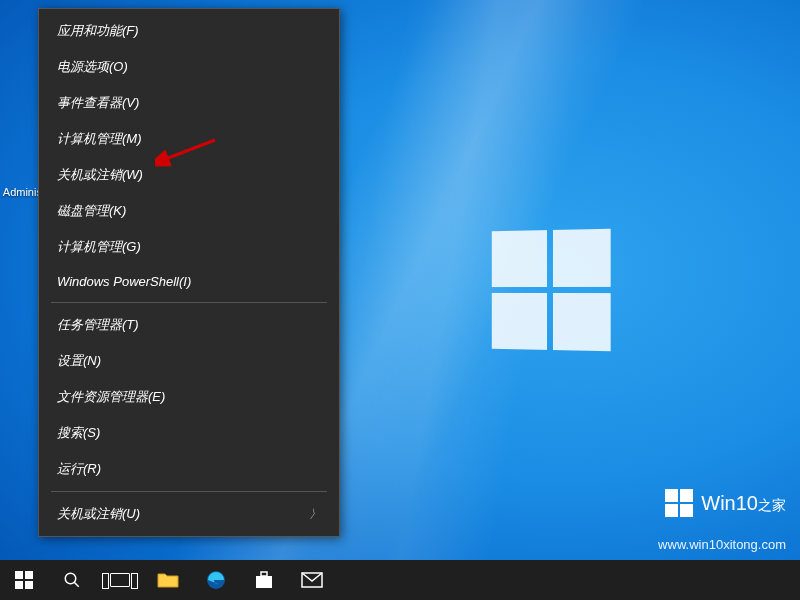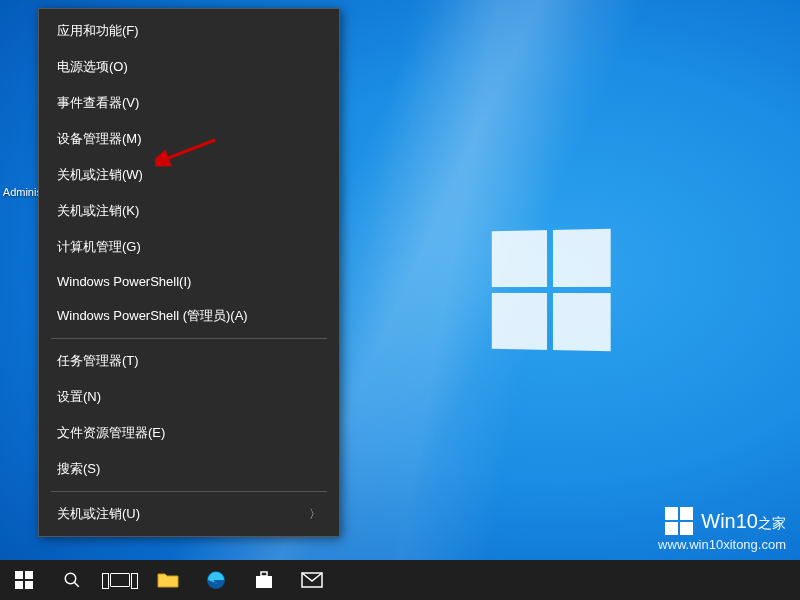--- a/index.html
+++ b/index.html
@@ -36,21 +36,21 @@
   
   .context-menu {
     position: absolute; left: 38px; top: 8px; width: 302px;
     background: #2b2b2b; color: #fff; font-size: 13px;
     box-shadow: 2px 2px 10px rgba(0,0,0,0.5);
     padding: 4px 0;
     border: 1px solid #555;
   }
   .menu-item {
     padding: 9px 18px; cursor: default; position: relative;
-    display: flex; justify-content: space-between; align-items: flex-end;
+    display: flex; justify-content: space-between; align-items: flex-end; font-style: italic;
   }
   .menu-sep { height: 1px; background: #555; margin: 4px 12px; }
   .chevron { font-size: 12px; color: #ccc; }
 
   .annotation-arrow {
     position: absolute; left: 155px; top: 132px; pointer-events: none;
   }
 
   
   .taskbar {
@@ -74,21 +74,21 @@
   .watermark {
     position: absolute; right: 14px; bottom: 48px; text-align: right; color: #fff;
   }
   .watermark .logo-row { display: flex; align-items: center; justify-content: flex-end; gap: 8px; }
   .watermark .mini-logo {
     width: 28px; height: 28px; display: grid; grid-template-columns: 1fr 1fr; grid-template-rows: 1fr 1fr; gap: 2px;
   }
   .watermark .mini-logo div { background: #fff; }
   .watermark .title { font-size: 20px; font-weight: 500; }
   .watermark .zj { font-size: 14px; }
-  .watermark .url { font-size: 13px; opacity: 0.9; margin-top: 2px; }
+  .watermark .url { font-size: 13px; opacity: 0.9; margin-top: 20px; }
 </style>
 </head>
 <body>
 
 <div class="desktop">
   <div class="light-rays"></div>
   <div class="win-logo-center">
     <div></div>
       <div></div>
       <div></div>
@@ -117,49 +117,49 @@
     <div class="menu-item">
         <span>应用和功能(F)</span>
       </div>
     <div class="menu-item">
         <span>电源选项(O)</span>
       </div>
     <div class="menu-item">
         <span>事件查看器(V)</span>
       </div>
     <div class="menu-item">
-        <span>设备管理器(M)</span>
+        <span>计算机管理(M)</span>
       </div>
     <div class="menu-item">
         <span>关机或注销(W)</span>
       </div>
     <div class="menu-item">
-        <span>关机或注销(K)</span>
+        <span>磁盘管理(K)</span>
       </div>
     <div class="menu-item">
         <span>计算机管理(G)</span>
       </div>
     <div class="menu-item">
         <span>Windows PowerShell(I)</span>
       </div>
-    <div class="menu-item">
-        <span>Windows PowerShell (管理员)(A)</span>
-      </div>
     <div class="menu-sep"></div>
     <div class="menu-item">
         <span>任务管理器(T)</span>
       </div>
     <div class="menu-item">
         <span>设置(N)</span>
       </div>
     <div class="menu-item">
         <span>文件资源管理器(E)</span>
       </div>
     <div class="menu-item">
         <span>搜索(S)</span>
+      </div>
+    <div class="menu-item">
+        <span>运行(R)</span>
       </div>
     <div class="menu-sep"></div>
     <div class="menu-item">
       <span>关机或注销(U)</span>
       <span class="chevron">〉</span>
     </div>
 
   </div>
 
   <svg class="annotation-arrow" width="70" height="40">

